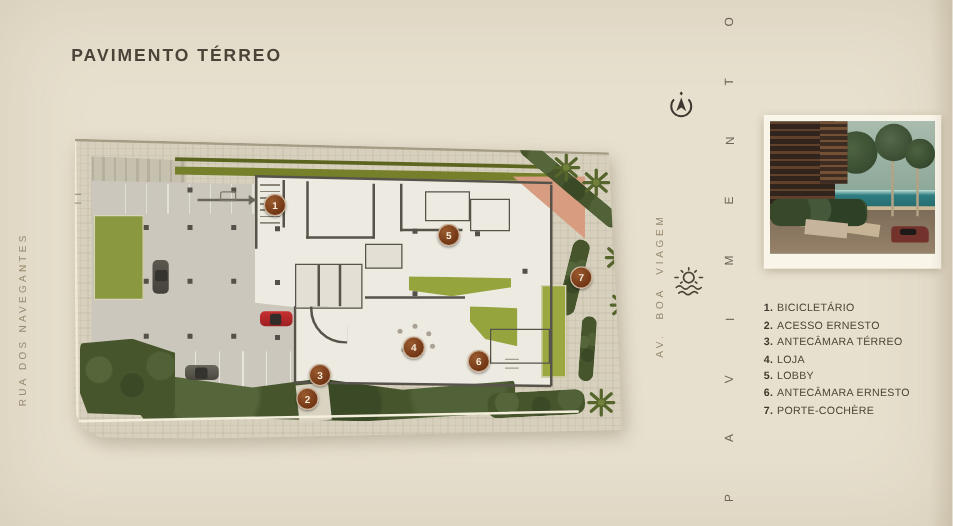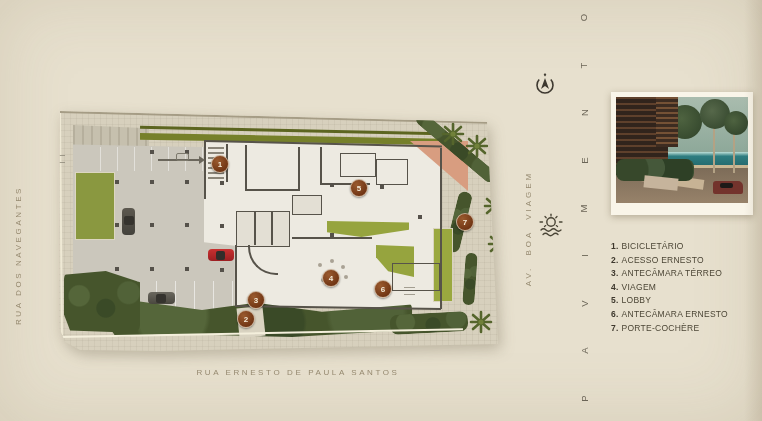--- a/index.html
+++ b/index.html
@@ -140,20 +140,21 @@
       color:#f4ebd8;font-size:8px;font-weight:700;display:flex;align-items:center;justify-content:center;}
 
   
   .dot{position:absolute;width:4px;height:4px;border-radius:50%;background:#a9a294;}
 </style>
 </head>
 <body>
 
 <div id="stage">
 
+  <div class="abs" id="title">PAVIMENTO TÉRREO</div>
 
   <div class="abs" id="plan-wrap">
     <div id="lot">
 
       <div class="line" id="curb-t"></div>
       <div class="line" id="curb-l"></div>
 
       <div class="abs" id="drive-tl"></div>
       <div class="abs" id="parking"></div>
       <div class="abs" id="stripes-bottom"></div>
@@ -277,21 +278,20 @@
       <div class="marker" style="left:197px;top:215px;">2</div>
       <div class="marker" style="left:207px;top:196px;">3</div>
       <div class="marker" style="left:282px;top:174px;">4</div>
       <div class="marker" style="left:310px;top:84px;">5</div>
       <div class="marker" style="left:334px;top:185px;">6</div>
       <div class="marker" style="left:416px;top:118px;">7</div>
     </div>
   </div>
 
   <div class="abs street" id="street-left">RUA DOS NAVEGANTES</div>
-  <div class="abs street" id="street-bottom">RUA ERNESTO DE PAULA SANTOS</div>
   <div class="abs street" id="street-right">AV. BOA VIAGEM</div>
 
   <svg class="abs" id="compass" width="22" height="24" viewBox="0 0 22 24">
     <path d="M5.2 6.5 A8 8 0 1 0 16.8 6.5" fill="none" stroke="#3e3930" stroke-width="1.6"></path>
     <path d="M11 5 L15 16 L11 13 L7 16 Z" fill="#3e3930"></path>
     <path d="M11 0 l1.3 1.7 L11 3.4 L9.7 1.7 Z" fill="#3e3930"></path>
   </svg>
 
   <svg class="abs" id="sunsea" width="28" height="26" viewBox="0 0 28 26">
     <circle cx="14" cy="10" r="4.2" fill="none" stroke="#4a4536" stroke-width="1.4"></circle>
@@ -350,21 +350,21 @@
     <div class="lrow">
         <span class="lnum">2.</span>
         <span class="llab">ACESSO ERNESTO</span>
       </div>
     <div class="lrow">
         <span class="lnum">3.</span>
         <span class="llab">ANTECÂMARA TÉRREO</span>
       </div>
     <div class="lrow">
         <span class="lnum">4.</span>
-        <span class="llab">VIAGEM</span>
+        <span class="llab">LOJA</span>
       </div>
     <div class="lrow">
         <span class="lnum">5.</span>
         <span class="llab">LOBBY</span>
       </div>
     <div class="lrow">
         <span class="lnum">6.</span>
         <span class="llab">ANTECÂMARA ERNESTO</span>
       </div>
     <div class="lrow">

